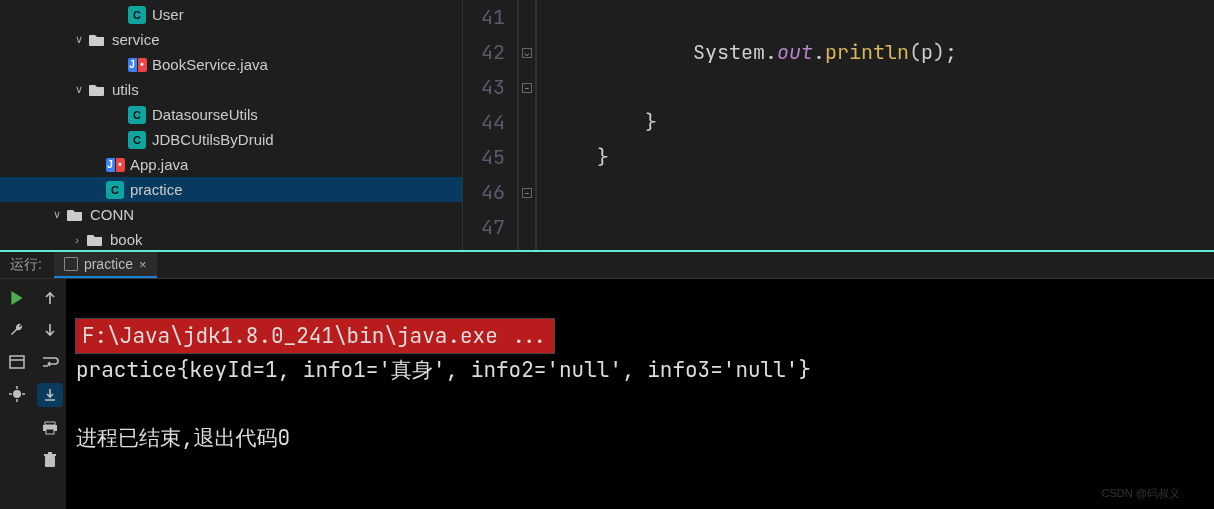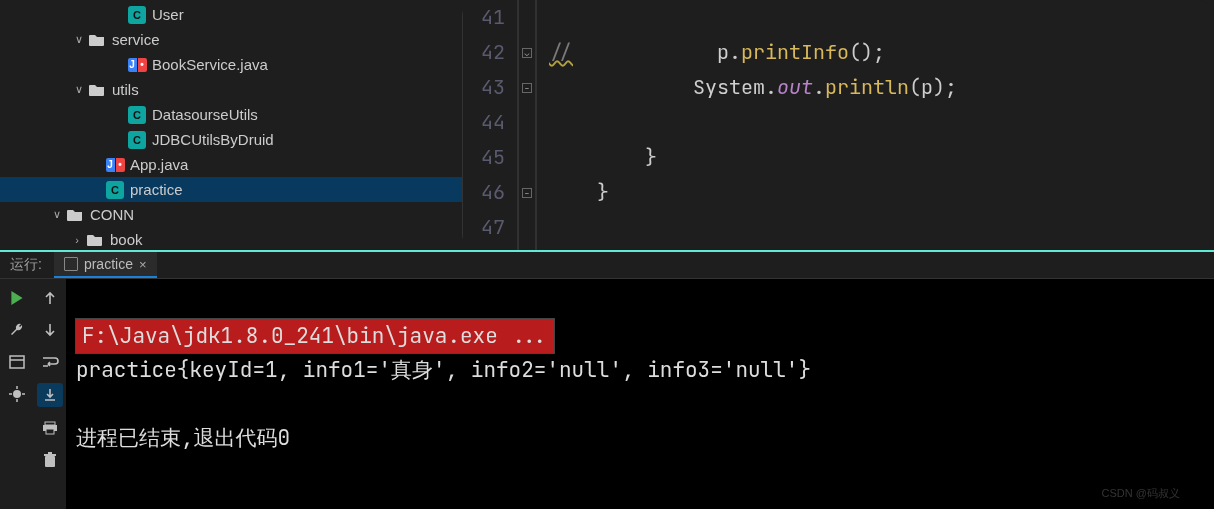--- a/index.html
+++ b/index.html
@@ -68,21 +68,20 @@
     .tree-label { color:#cccccc;text-align:center; }
 
     
     .editor {
       flex: 1;
       background: #1e1e1e;
       display: flex;
       font-family: "JetBrains Mono","Consolas",monospace;
       font-size: 20px;
       border-left: 1px solid #333;
-      border-radius: 16px;
     }
     .gutter {
       color: #5a5a6e;
       background: #1e1e1e;
       text-align: right;
       padding: 0 12px 0 18px;
       border-right: 2px solid #313131;
       user-select: none;
     }
     .gutter div { height: 35px; line-height: 35px; }
@@ -290,21 +289,20 @@
           </div>
           <div></div>
           <div></div>
           <div>
             <span class="fold-mark">–</span>
           </div>
           <div></div>
         </div>
       <div class="code" id="code">
           <div>&nbsp;</div>
-          <div><span class="tok-comment tok-squiggle">//</span>            <span class="tok-ident">p</span><span class="tok-dot">.</span><span class="tok-call">printInfo</span><span class="tok-paren">();</span></div>
           <div>            <span class="tok-sys">System</span><span class="tok-dot">.</span><span class="tok-field">out</span><span class="tok-dot">.</span><span class="tok-call">println</span><span class="tok-paren">(</span><span class="tok-ident">p</span><span class="tok-paren">);</span></div>
           <div>&nbsp;</div>
           <div>        <span class="tok-brace">}</span></div>
           <div>    <span class="tok-brace">}</span></div>
         </div>
     </div>
   </div>
 
   <div class="run-panel">
     <div class="run-header">

